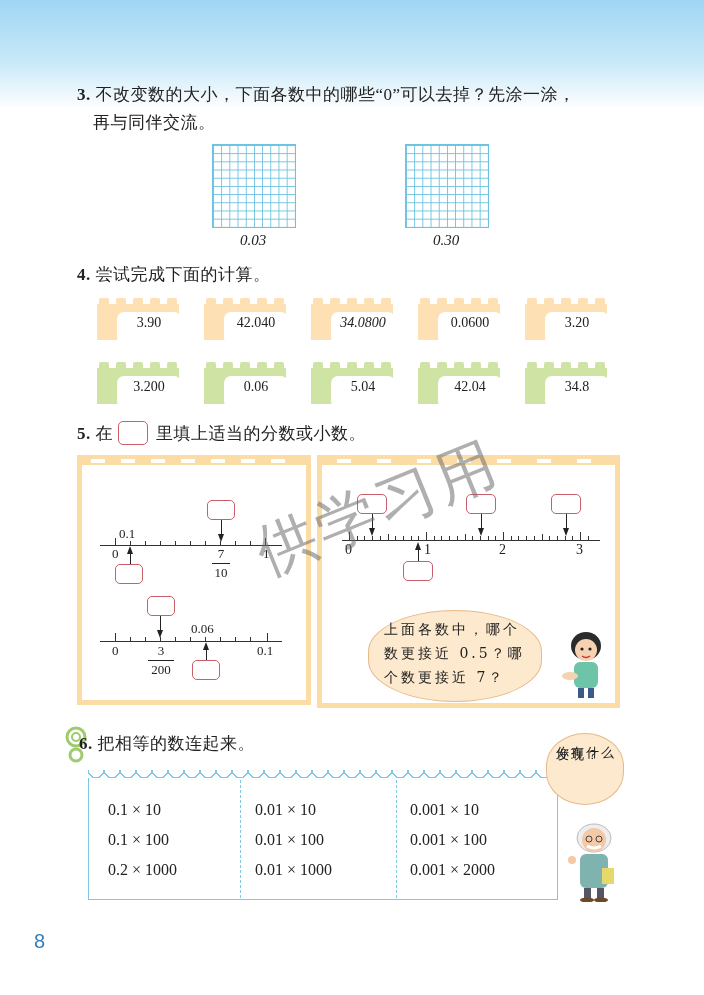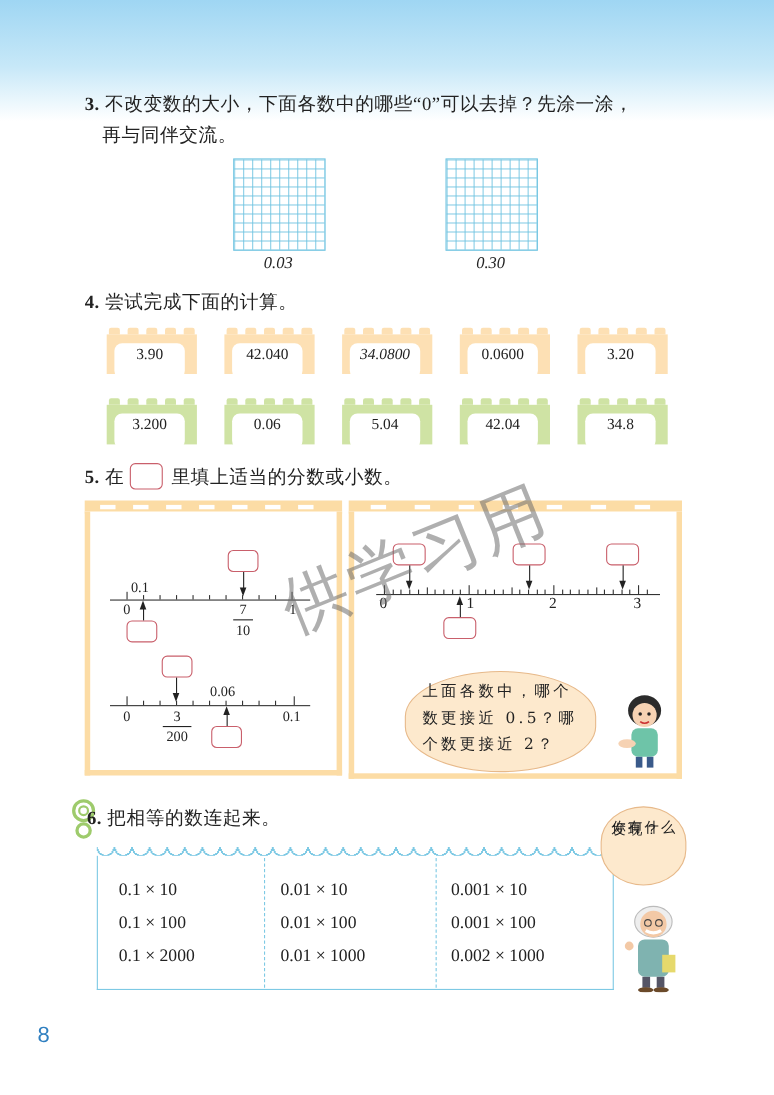--- a/index.html
+++ b/index.html
@@ -17,21 +17,21 @@
             linear-gradient(to right,#6cc2e0 1px,transparent 1px),
             linear-gradient(to bottom,#6cc2e0 1px,transparent 1px);
           background-size:8.2px 8.2px; }
   .gridlabel { position:absolute; font-size:15px; width:82px; text-align:center;font-style:italic; }
 
   
   .brick { position:absolute; width:82px; height:42px; }
   .brick .body { position:absolute; left:0; top:6px; width:82px; height:36px; }
   .brick .studs { position:absolute; left:0; top:0; width:82px; height:6px; display:flex; justify-content:space-between; padding:0 2px; box-sizing:border-box; }
   .brick .stud { width:10px; height:6px; border-radius:2px 2px 0 0; }
-  .brick .label { position:absolute; left:7px; top:14px; width:64px; height:32px; background:#fff; border-radius:7px;
+  .brick .label { position:absolute; left:20px; top:14px; width:64px; height:32px; background:#fff; border-radius:7px;
                   font-size:14px; text-align:center; line-height:22px; }
   .orange .body, .orange .stud { background:#fde0b4; }
   .green .body, .green .stud { background:#cfe3a4; }
 
   
   .frame { position:absolute; background:#fff; border:5px solid #fcdca5; box-sizing:border-box; }
   .frametop { position:absolute; height:12px; background:#fcdca5; }
   .notch { position:absolute; top:4px; width:14px; height:4px; background:#fff; }
 
   .ansbox { position:absolute; width:28px; height:20px; border:1.3px solid #c95f6b; border-radius:5px; background:#fff; box-sizing:border-box; }
@@ -329,21 +329,21 @@
 <div class="ansbox" style="left:551px;top:494px;width:30px;"></div>
 <div class="arrowv" style="left:566px;top:514px;height:16px;"></div>
 <div class="arrowhead-down" style="left:563px;top:528px;"></div>
 <div class="ansbox" style="left:403px;top:561px;width:30px;"></div>
 <div class="arrowv" style="left:418px;top:548px;height:13px;"></div>
 <div class="arrowhead-up" style="left:415px;top:542px;"></div>
 
 <div class="bubble" style="left:368px;top:610px;width:172px;height:90px;"></div>
 <div class="bubbletext" style="left:384px;top:617px;">上面各数中，哪个</div>
 <div class="bubbletext" style="left:384px;top:641px;text-align:center;">数更接近 0.5？哪</div>
-<div class="bubbletext" style="left:384px;top:665px;">个数更接近 2？</div>
+<div class="bubbletext" style="left:384px;top:665px;">个数更接近 7？</div>
 
 <div class="char" style="left:562px;top:628px;width:46px;height:70px;">
   <svg width="46" height="70" viewBox="0 0 46 70">
     <ellipse cx="24" cy="18" rx="15" ry="14" fill="#2b2b2b"></ellipse>
     <ellipse cx="24" cy="22" rx="11" ry="11" fill="#f6d2b3"></ellipse>
     <circle cx="20" cy="21" r="1.6" fill="#222"></circle>
       <circle cx="28" cy="21" r="1.6" fill="#222"></circle>
     <path d="M20 28 Q24 31 28 28" stroke="#c33" stroke-width="1.5" fill="none"></path>
     <rect x="12" y="34" width="24" height="26" rx="6" fill="#6ec4a8"></rect>
     <ellipse cx="8" cy="48" rx="8" ry="4" fill="#f6d2b3"></ellipse>
@@ -367,31 +367,31 @@
 </div>
 
 <div class="scallop"></div>
 <div class="scroll"></div>
 <div class="dashdiv" style="left:240px;"></div>
 <div class="dashdiv" style="left:396px;"></div>
 
 <div class="calc" style="left:108px;top:795px;">
   <div>0.1 × 10</div>
   <div>0.1 × 100</div>
-  <div>0.1 × 2000</div>
+  <div>0.2 × 1000</div>
 </div>
 <div class="calc" style="left:255px;top:795px;">
   <div>0.01 × 10</div>
   <div>0.01 × 100</div>
   <div>0.01 × 1000</div>
 </div>
 <div class="calc" style="left:410px;top:795px;">
   <div>0.001 × 10</div>
   <div>0.001 × 100</div>
-  <div>0.002 × 1000</div>
+  <div>0.001 × 2000</div>
 </div>
 
 <div class="bubble" style="left:546px;top:733px;width:76px;height:70px;"></div>
 <div class="bubbletext" style="left:556px;top:742px;font-size:13px;line-height:22px;letter-spacing:2px;">你有什么</div>
 <div class="bubbletext" style="left:556px;top:744px;font-size:13px;line-height:22px;letter-spacing:2px;">发现？</div>
 
 <div class="char" style="left:564px;top:820px;width:60px;height:82px;">
   <svg width="60" height="82" viewBox="0 0 60 82">
     <ellipse cx="30" cy="18" rx="17" ry="14" fill="#eee" stroke="#bbb"></ellipse>
     <ellipse cx="30" cy="20" rx="12" ry="12" fill="#f3c9a6"></ellipse>

